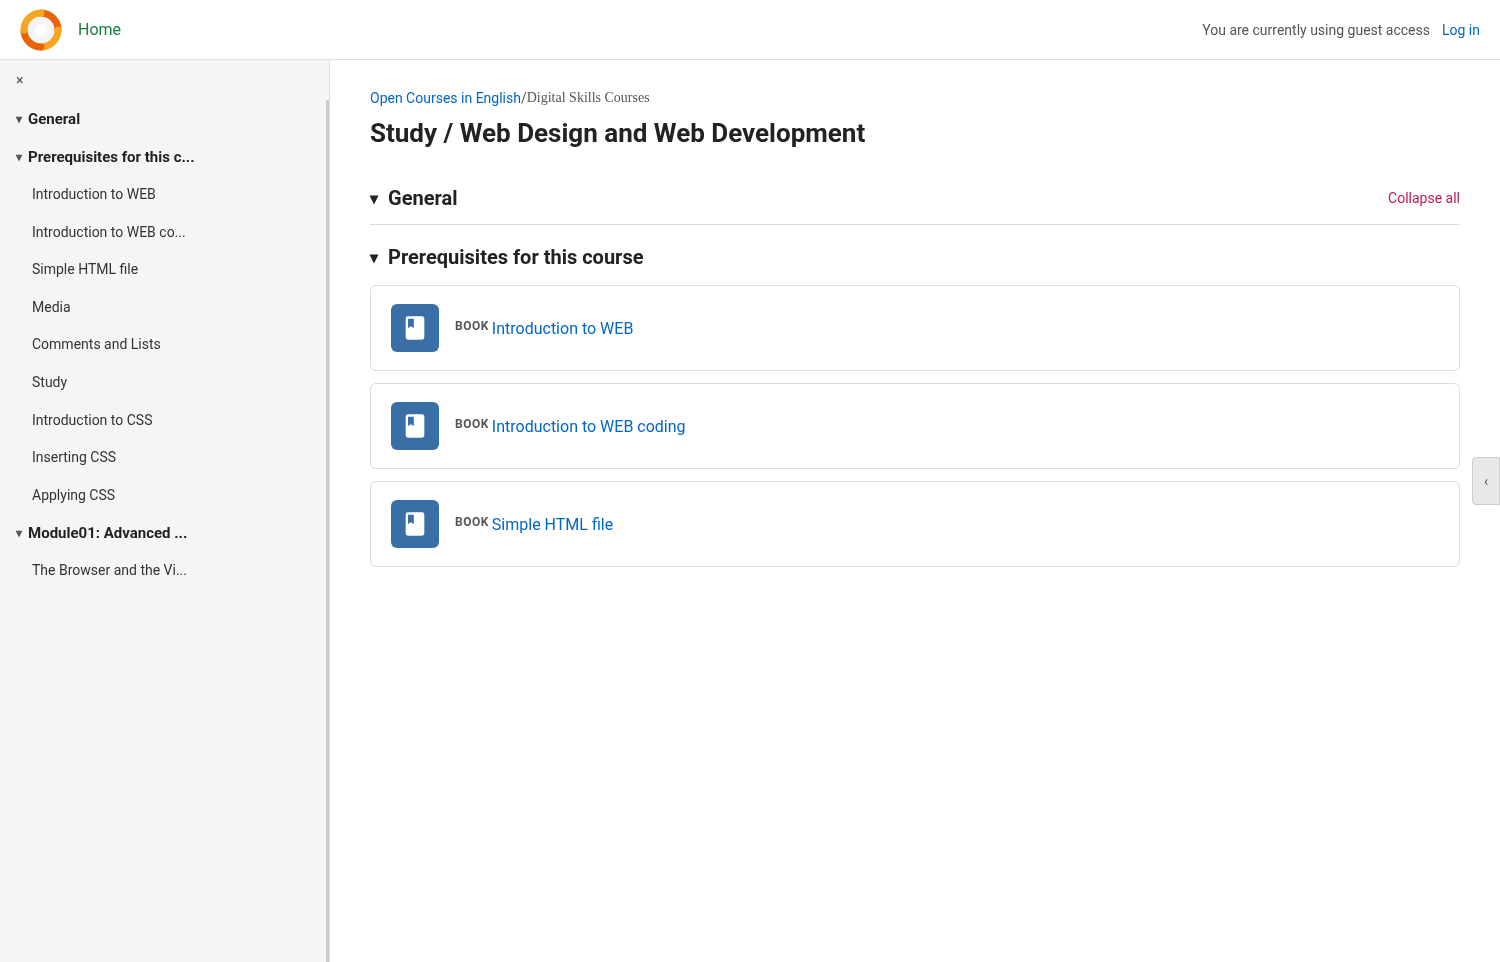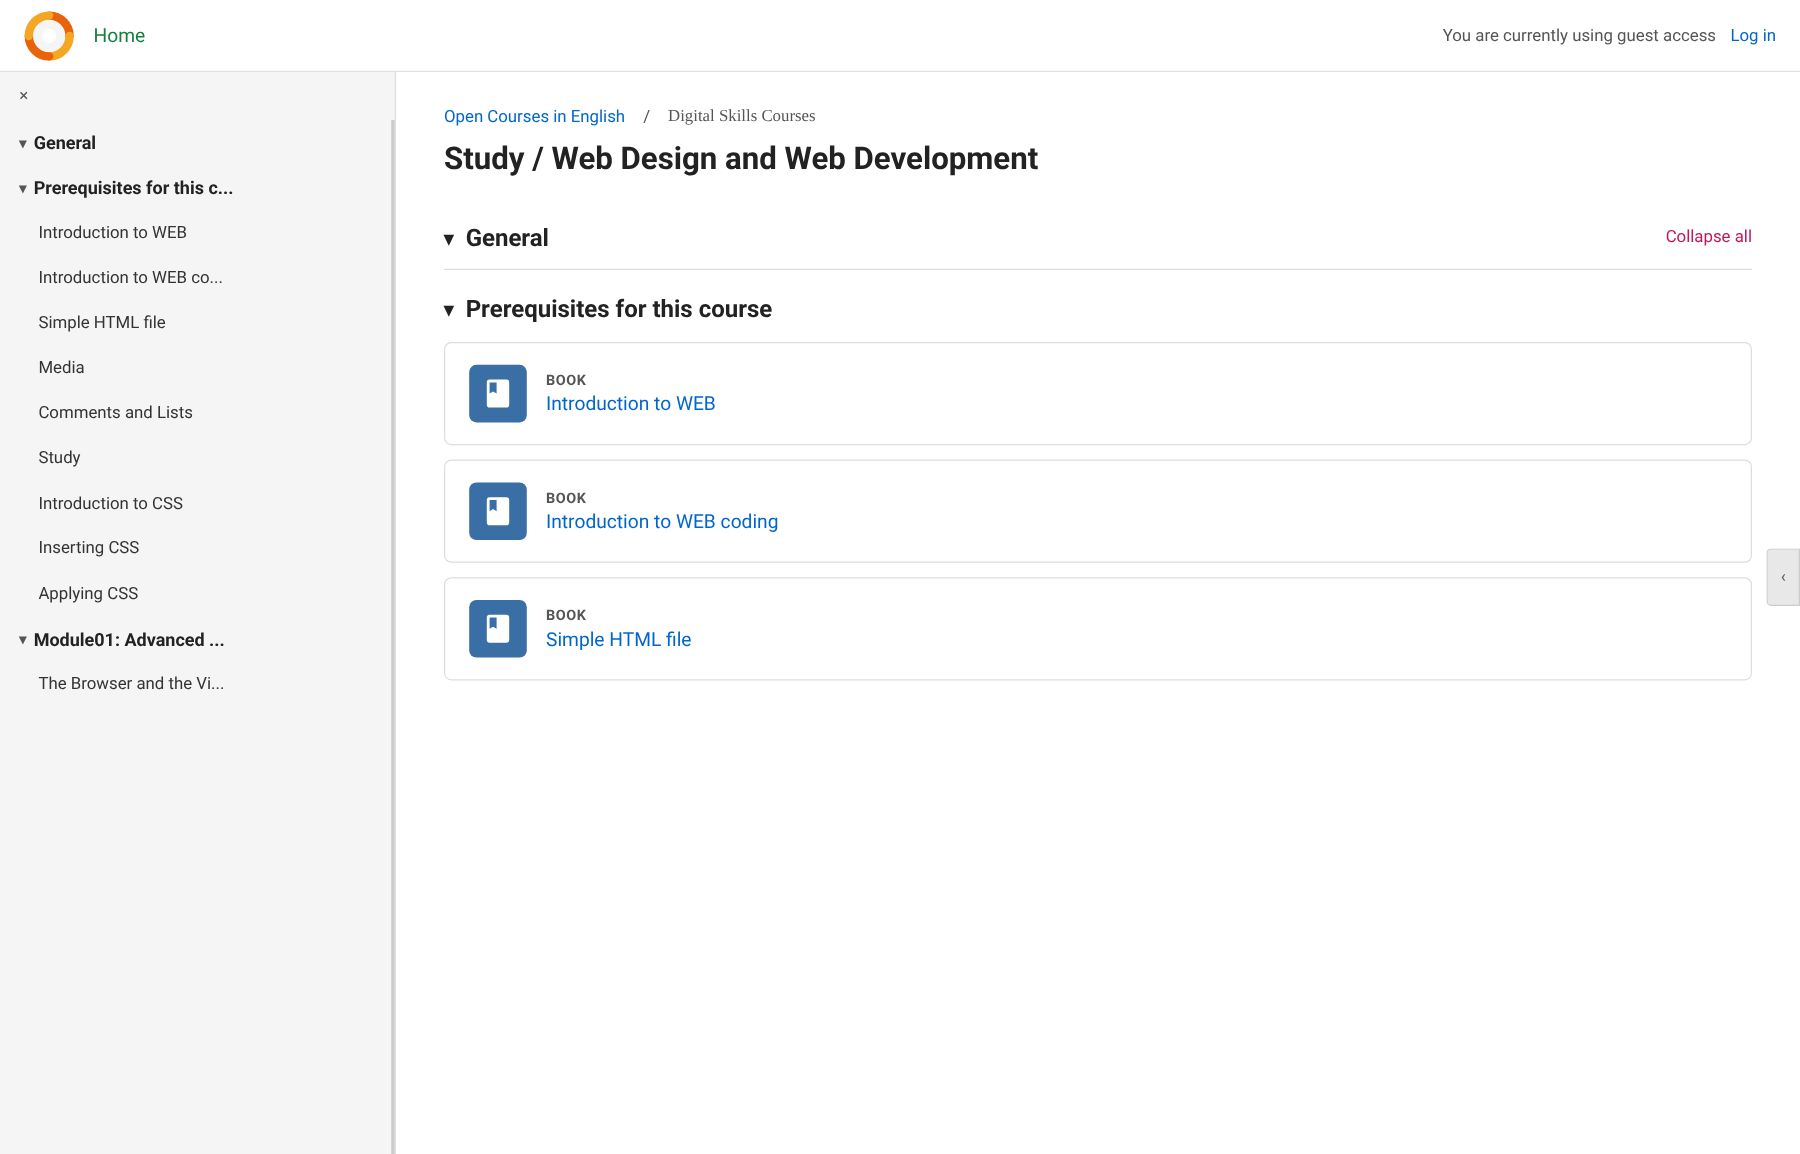--- a/index.html
+++ b/index.html
@@ -85,21 +85,21 @@
       overflow-y: auto;
       padding: 30px 40px;
     }
 
     
     .breadcrumb {
       font-size: 14px;
       margin-bottom: 12px;
       display: flex;
       align-items: flex-start;
-      gap: 15px;
+      gap: 0;
     }
     .breadcrumb-link { color: #0066cc; cursor: pointer; text-decoration: none; }
     .breadcrumb-sep { color: #555; }
     .breadcrumb-current { color: #555; font-family: Liberation Serif, serif; }
 
     
     .page-title {
       font-size: 26px;
       font-weight: 700;
       color: #222;
@@ -154,21 +154,21 @@
       width: 48px;
       height: 48px;
       background: #3a6fa5;
       border-radius: 6px;
       display: flex;
       align-items: center;
       justify-content: center;
       flex-shrink: 0;
     }
     .book-icon svg { width: 28px; height: 28px; fill: #fff; }
-    .book-info { display: flex; flex-direction: column; gap: 3px; }
+    .book-info { display: flex; flex-direction: row; gap: 3px; }
     .book-type {
       font-size: 12px;
       font-weight: 700;
       color: #555;
       letter-spacing: 0.5px;
     }
     .book-title { font-size: 16px; color: #0066cc; cursor: pointer; }
 
     
     .collapse-btn {

